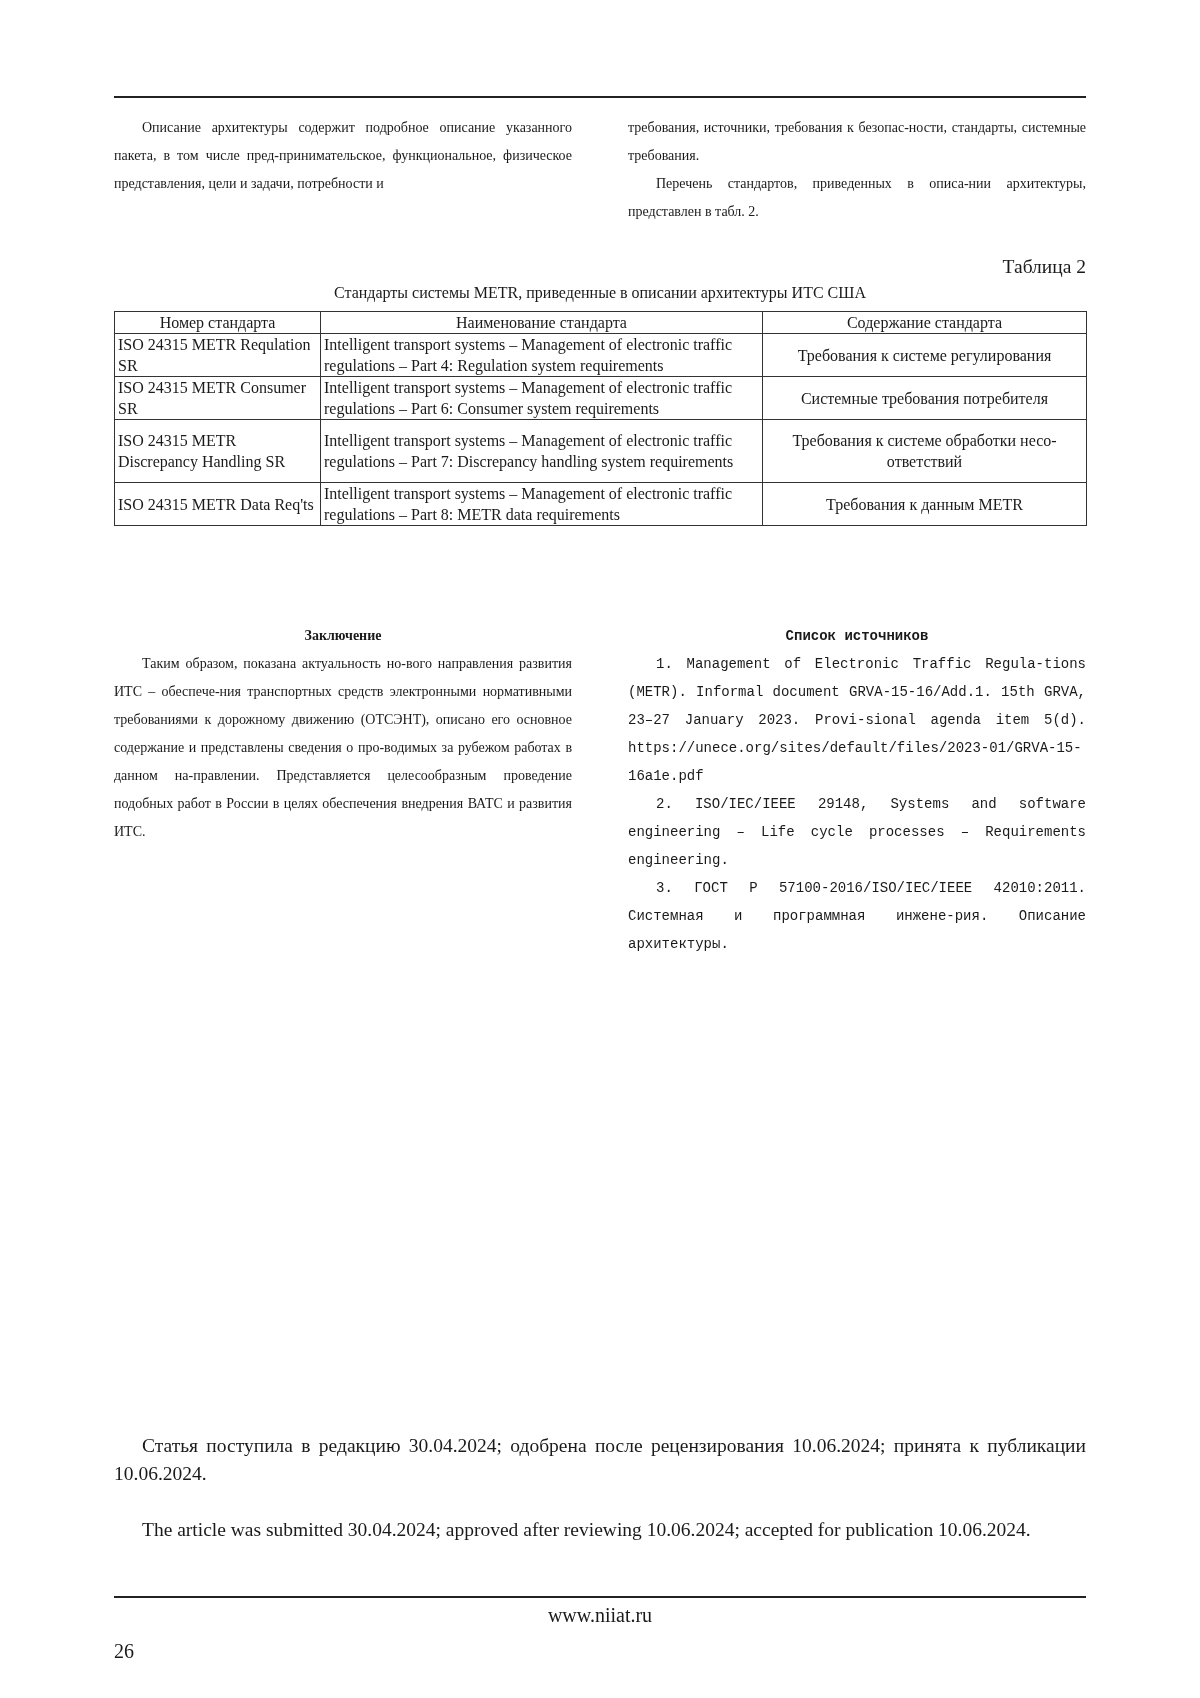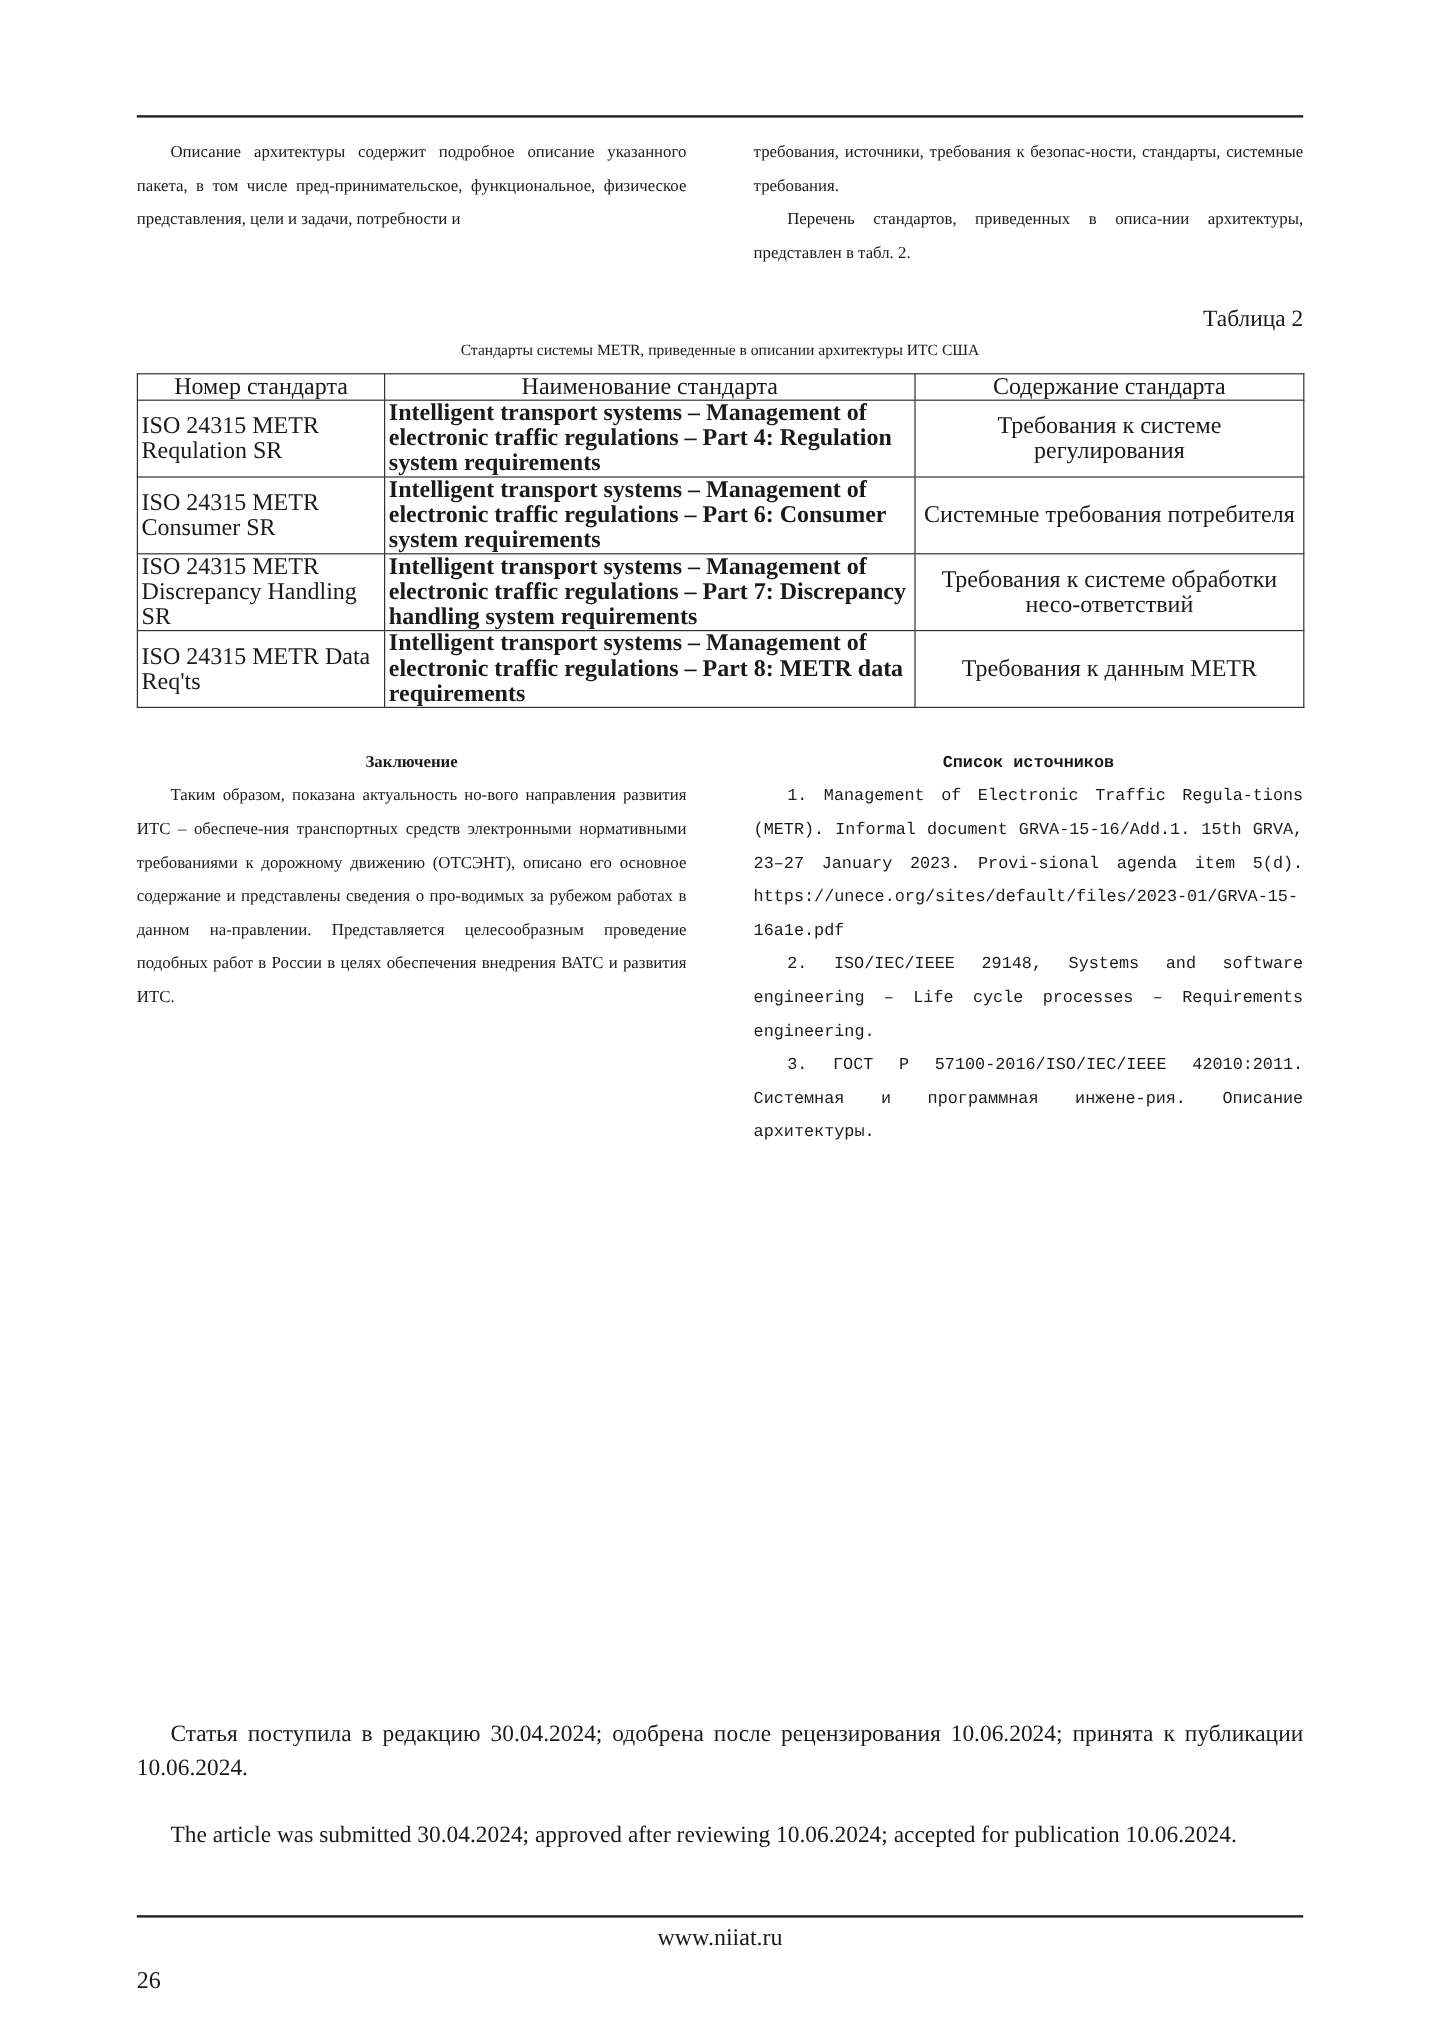--- a/index.html
+++ b/index.html
@@ -9,28 +9,28 @@
   .rule.top { top: 96px; }
   .rule.bottom { top: 1596px; }
 
   .col { position: absolute; width: 458px; font-size: 14px; line-height: 28px; text-align: justify; }
   .col.left { left: 114px; }
   .col.right { left: 628px; }
   .col p { margin: 0; }
   .indent { text-indent: 28px; }
 
   .table-label { position: absolute; right: 114px; top: 256px; font-size: 19.5px; }
-  .table-title { position: absolute; left: 114px; width: 972px; top: 284px; text-align: center; font-size: 13px; }
+  .table-title { position: absolute; left: 114px; width: 972px; top: 284px; text-align: center; font-size: 16px; }
 
   table.std { position: absolute; left: 114px; top: 311px; width: 973px; border-collapse: collapse;
-              font-size: 20px; line-height: 21px; }
+              font-size: 16px; line-height: 21px; }
   table.std th, table.std td { border: 1.5px solid #333; padding: 0 3px; vertical-align: middle; }
   table.std th { font-weight: normal; text-align: center; height: 21px; }
   table.std td.c1 { width: 199px; text-align: left; }
-  table.std td.c2 { width: 435px; text-align: left; font-weight: bold; }
+  table.std td.c2 { width: 435px; text-align: left; }
   table.std td.c3 { text-align: center; }
 
   .section-title { font-weight: bold; text-align: center; text-indent: 0; }
 
   .dates { position: absolute; left: 114px; width: 972px; font-size: 19.5px; line-height: 28px; text-align: justify; }
   .dates p { margin: 0; text-indent: 28px; }
   .dates.ru { top: 1432px; }
   .dates.en { top: 1516px; }
 
   .footer { position: absolute; top: 1600px; left: 114px; width: 972px; height: 30px; font-size: 20px; }

